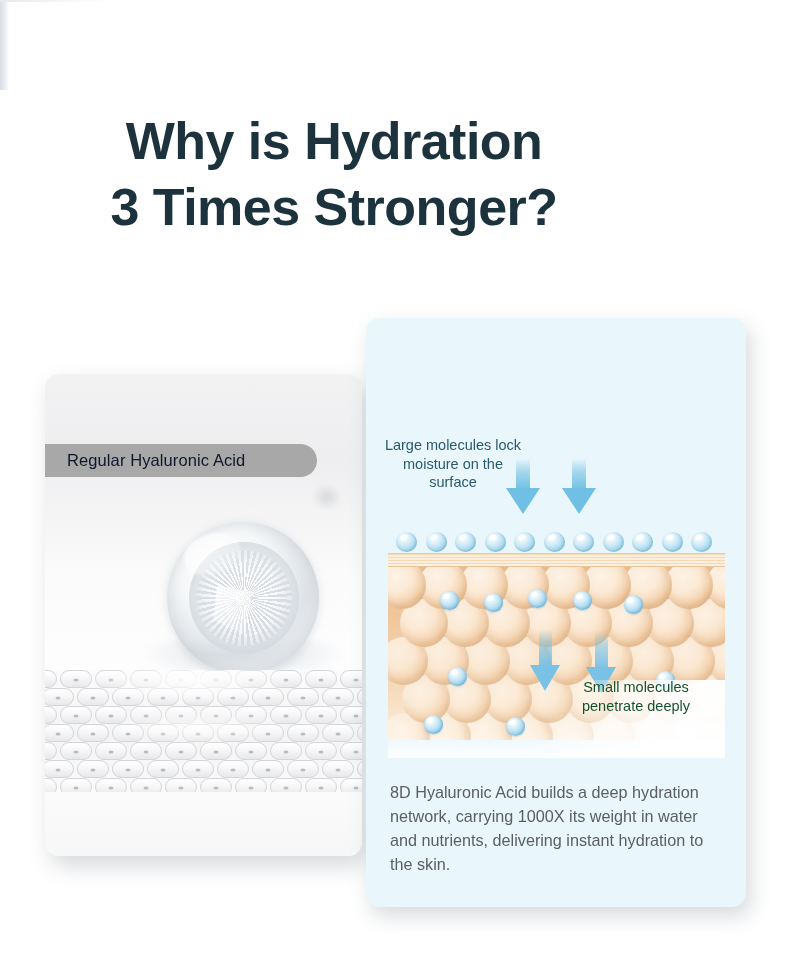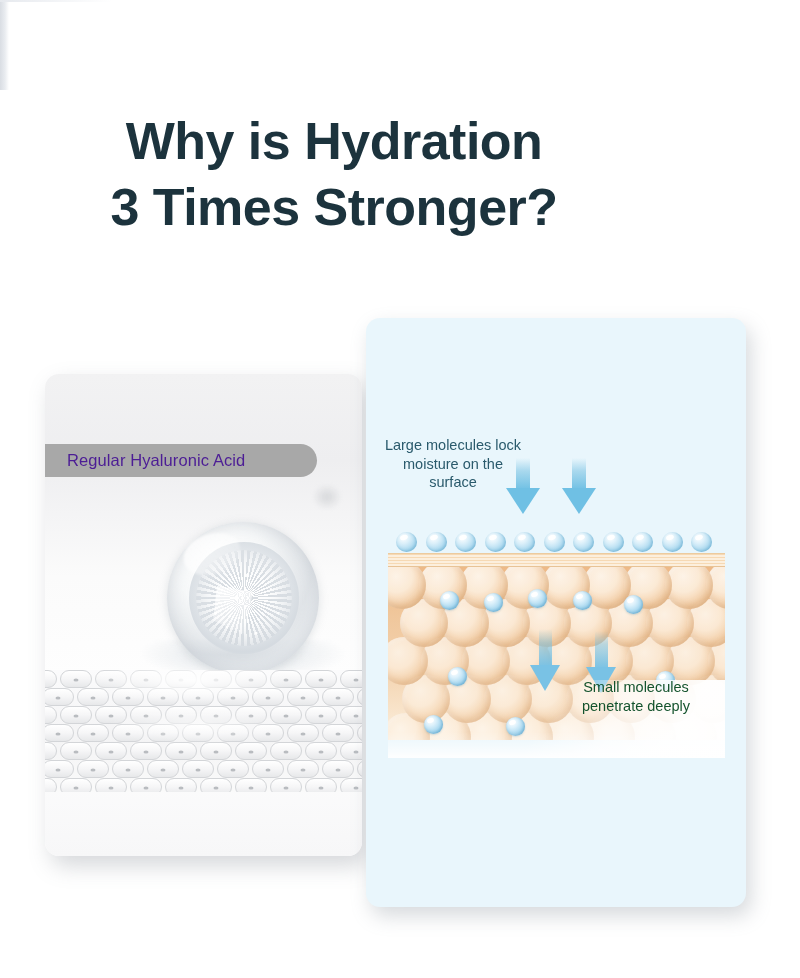--- a/index.html
+++ b/index.html
@@ -43,21 +43,21 @@
     box-shadow: 6px 10px 22px rgba(120,125,135,0.30);
     overflow: hidden;
   }
   .pill-gray {
     position: absolute; left: 0px; top: 70px;
     height: 33px; min-width: 272px;
     padding: 0 22px 0 22px;
     display: flex; align-items: center;
     background: #a8a8a8;
     border-top-right-radius: 17px; border-bottom-right-radius: 17px;
-    color: #4c1d95; font-size: 16.5px; letter-spacing: 0.1px;
+    color: #0f172a; font-size: 16.5px; letter-spacing: 0.1px;
     white-space: nowrap;
   }
   
   .smudge {
     position: absolute; right: 20px; top: 110px;
     width: 30px; height: 26px; border-radius: 50%;
     background: radial-gradient(ellipse at 50% 50%, rgba(150,155,160,0.30), rgba(255,255,255,0) 70%);
     filter: blur(2px);
   }
 
@@ -482,15 +482,18 @@
           <div class="bubble" style="left: 268px; top: 104px;"></div>
           <div class="bubble" style="left: 36px; top: 148px;"></div>
           <div class="bubble" style="left: 118px; top: 150px;"></div>
         </div>
       <div class="fade-white"></div>
       <div class="fade-bottom"></div>
     </div>
 
     <div class="label-small">Small molecules penetrate deeply</div>
 
+    <div class="body-copy">
+      <p>8D Hyaluronic Acid builds a deep hydration network, carrying 1000X its weight in water and nutrients, delivering instant hydration to the skin.</p>
+    </div>
   </div>
 
 </div>
 
 </body></html>

